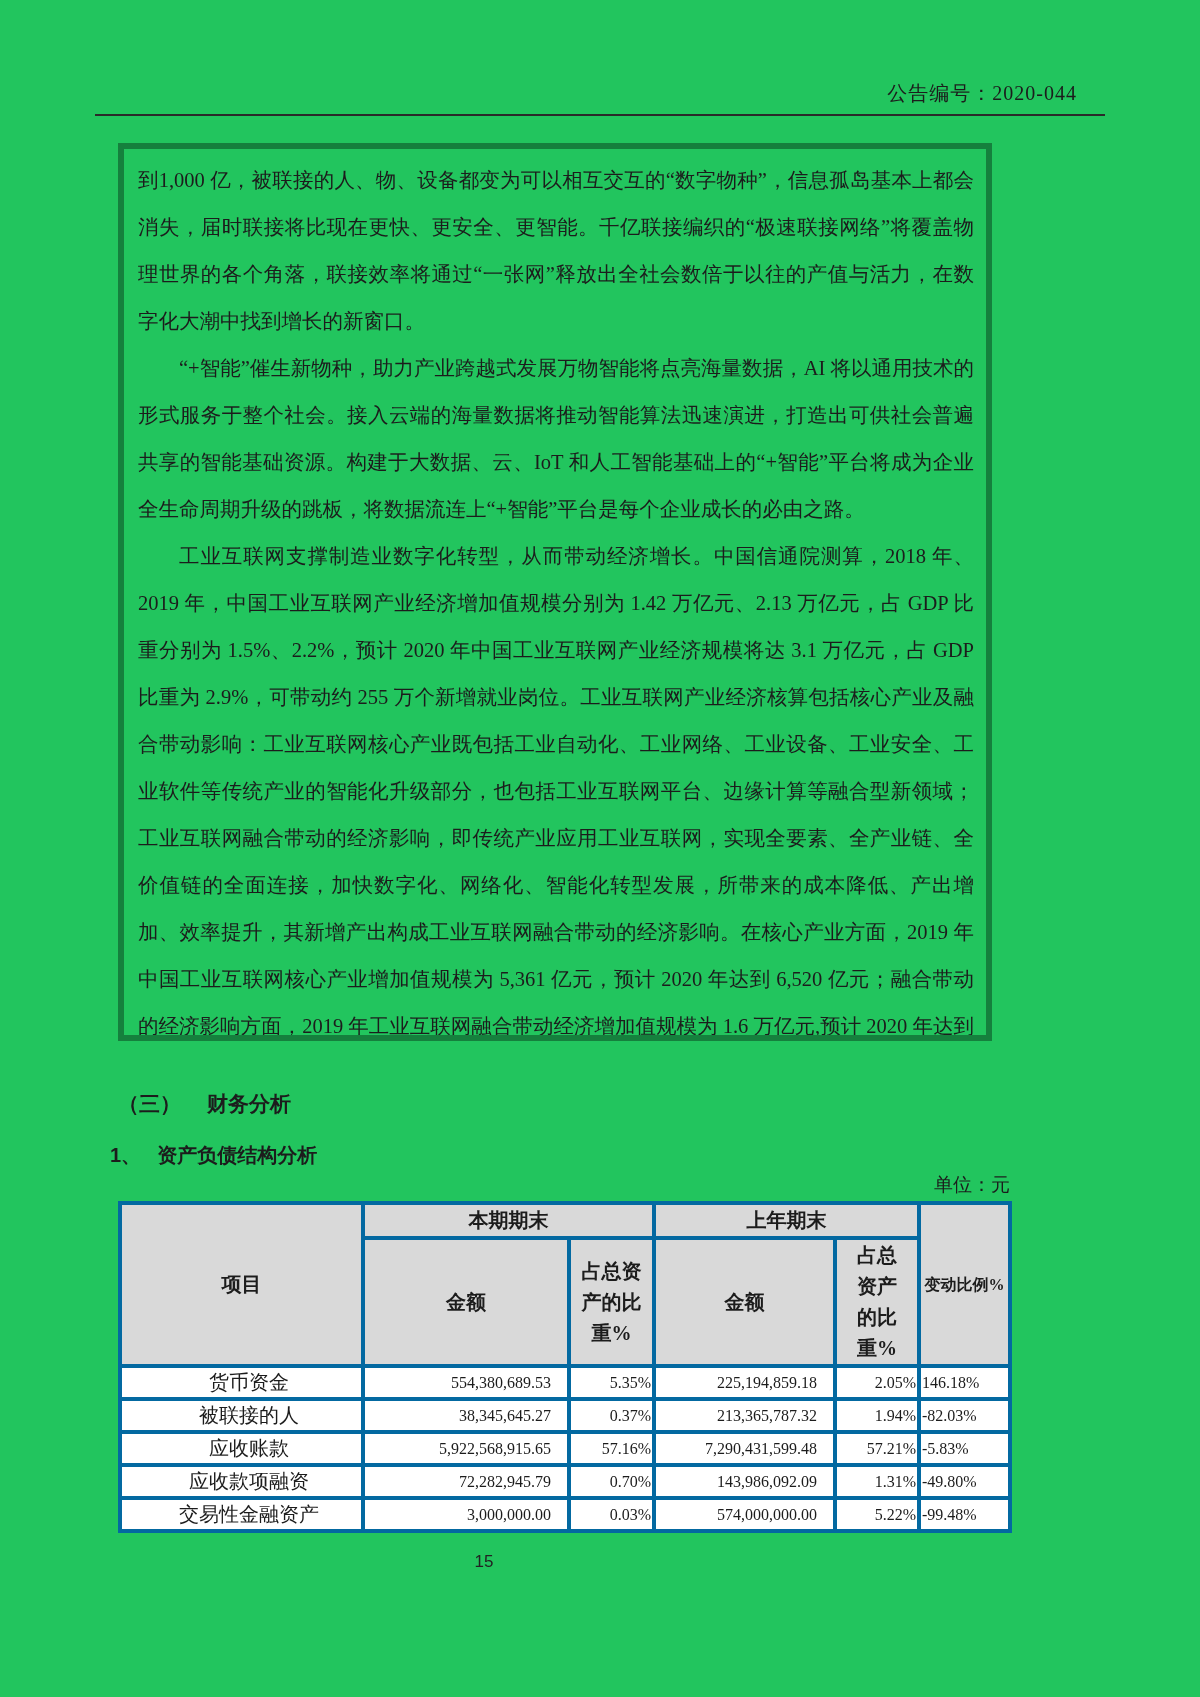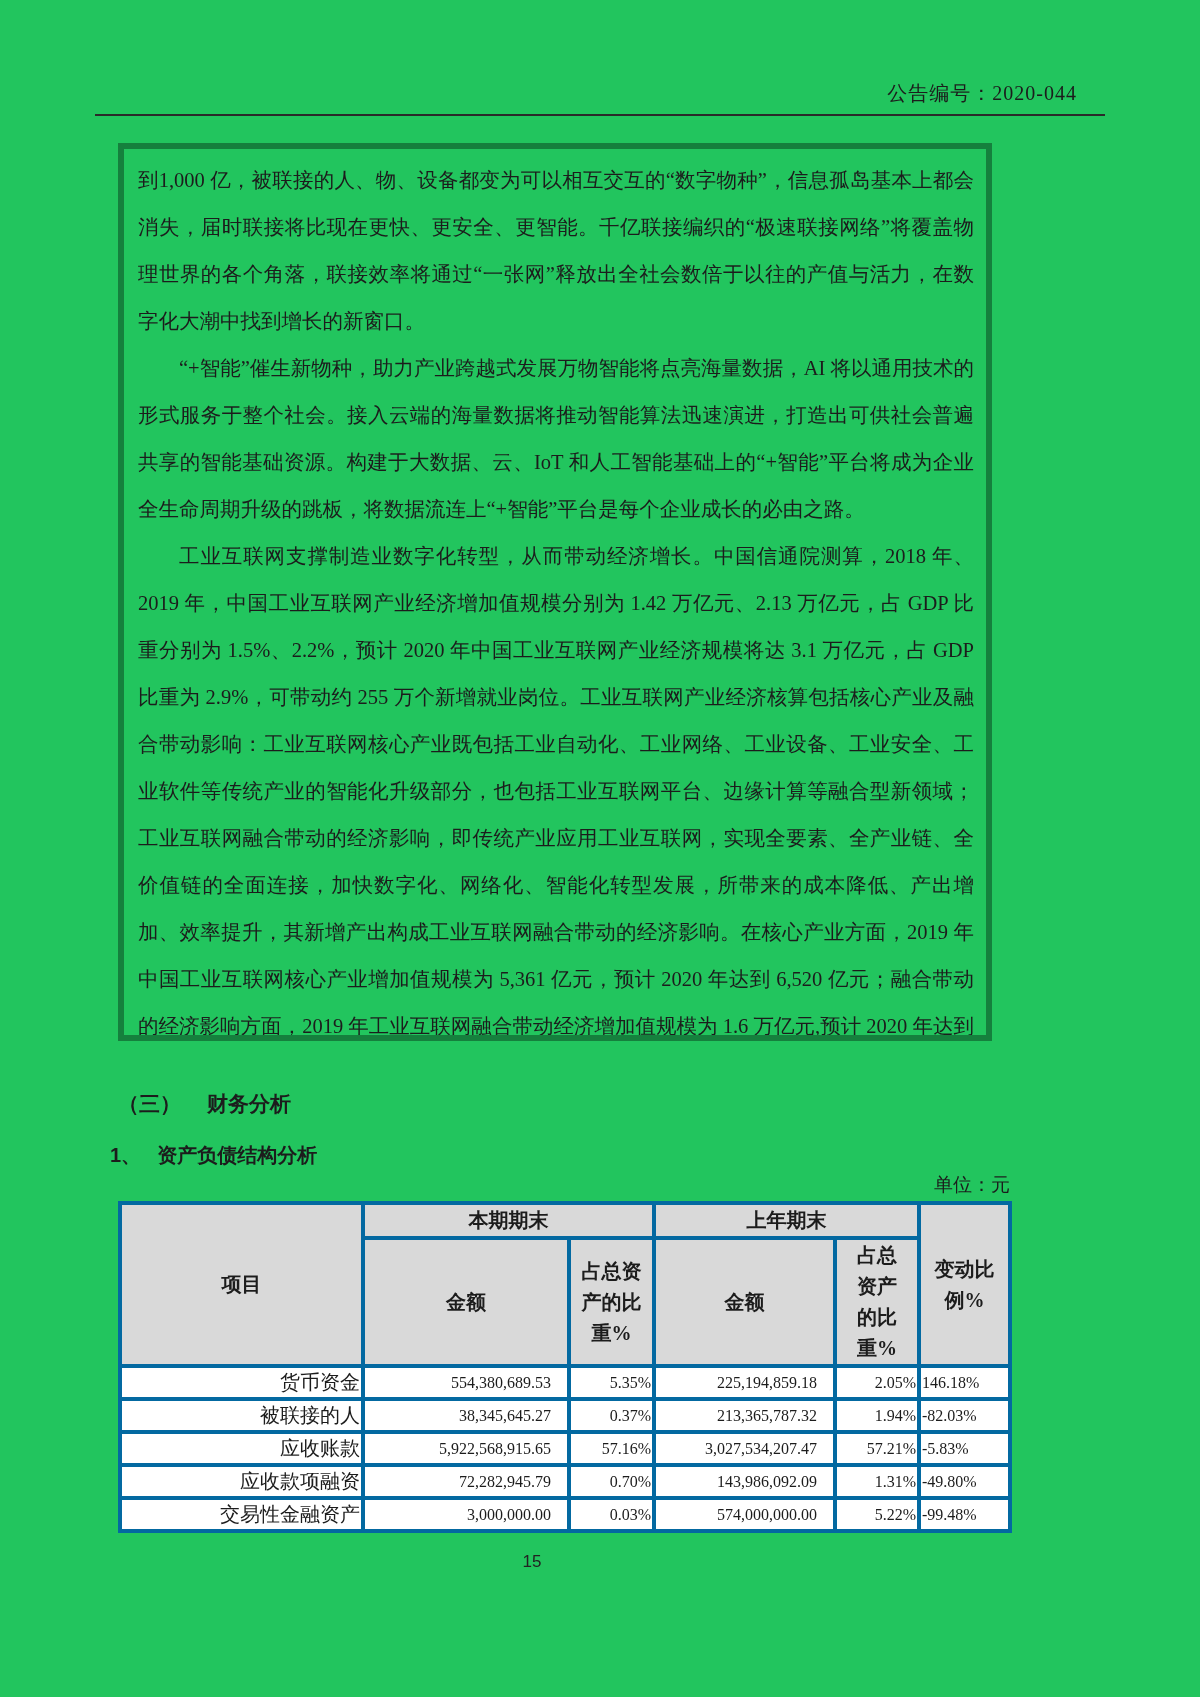--- a/index.html
+++ b/index.html
@@ -85,41 +85,40 @@
     font-weight: bold;
     font-size: 20px;
     text-align: center;
     vertical-align: middle;
     line-height: 31px;
     padding: 0 4px;
   }
   .fin-table tr.h1 th { height: 33px; }
   .fin-table tr.h2 th { height: 126px; }
   .fin-table th.pct-prior-h { padding: 0 13px; }
-  .fin-table th.change-h { padding: 0 0; font-size: 20px; margin-left: 38px; }
+  .fin-table th.change-h { padding: 0 0; font-size: 16px; margin-left: 38px; }
   .fin-table td {
     background: #ffffff;
     height: 32px;
     font-size: 16px;
     vertical-align: middle;
   }
-  .fin-table td.item { text-align: right; padding-left: 16px; font-size: 20px; }
+  .fin-table td.item { text-align: center; padding-left: 16px; font-size: 20px; }
   .fin-table td.amount { text-align: right; padding-right: 16px; }
   .fin-table td.pct { text-align: right; }
   .fin-table td.chg { text-align: left; padding-right: 10px; }
   .page-number {
     position: absolute;
     top: 1552px;
     left: 0;
     width: 968px;
     text-align: center;
     font-family: "Liberation Sans", sans-serif;
     font-size: 17px;
     color: #222222;
-    padding-left: 48px;
   }
 </style>
 </head>
 <body>
 
 <div class="page">
 
   <div class="announcement-number">公告编号：2020-044</div>
   <div class="header-rule"></div>
 
@@ -174,21 +173,21 @@
       <td class="amount">38,345,645.27</td>
       <td class="pct">0.37%</td>
       <td class="amount">213,365,787.32</td>
       <td class="pct">1.94%</td>
       <td class="chg">-82.03%</td>
     </tr>
     <tr>
       <td class="item">应收账款</td>
       <td class="amount">5,922,568,915.65</td>
       <td class="pct">57.16%</td>
-      <td class="amount">3,027,534,207.47</td>
+      <td class="amount">7,290,431,599.48</td>
       <td class="pct">57.21%</td>
       <td class="chg">-5.83%</td>
     </tr>
     <tr>
       <td class="item">应收款项融资</td>
       <td class="amount">72,282,945.79</td>
       <td class="pct">0.70%</td>
       <td class="amount">143,986,092.09</td>
       <td class="pct">1.31%</td>
       <td class="chg">-49.80%</td>

